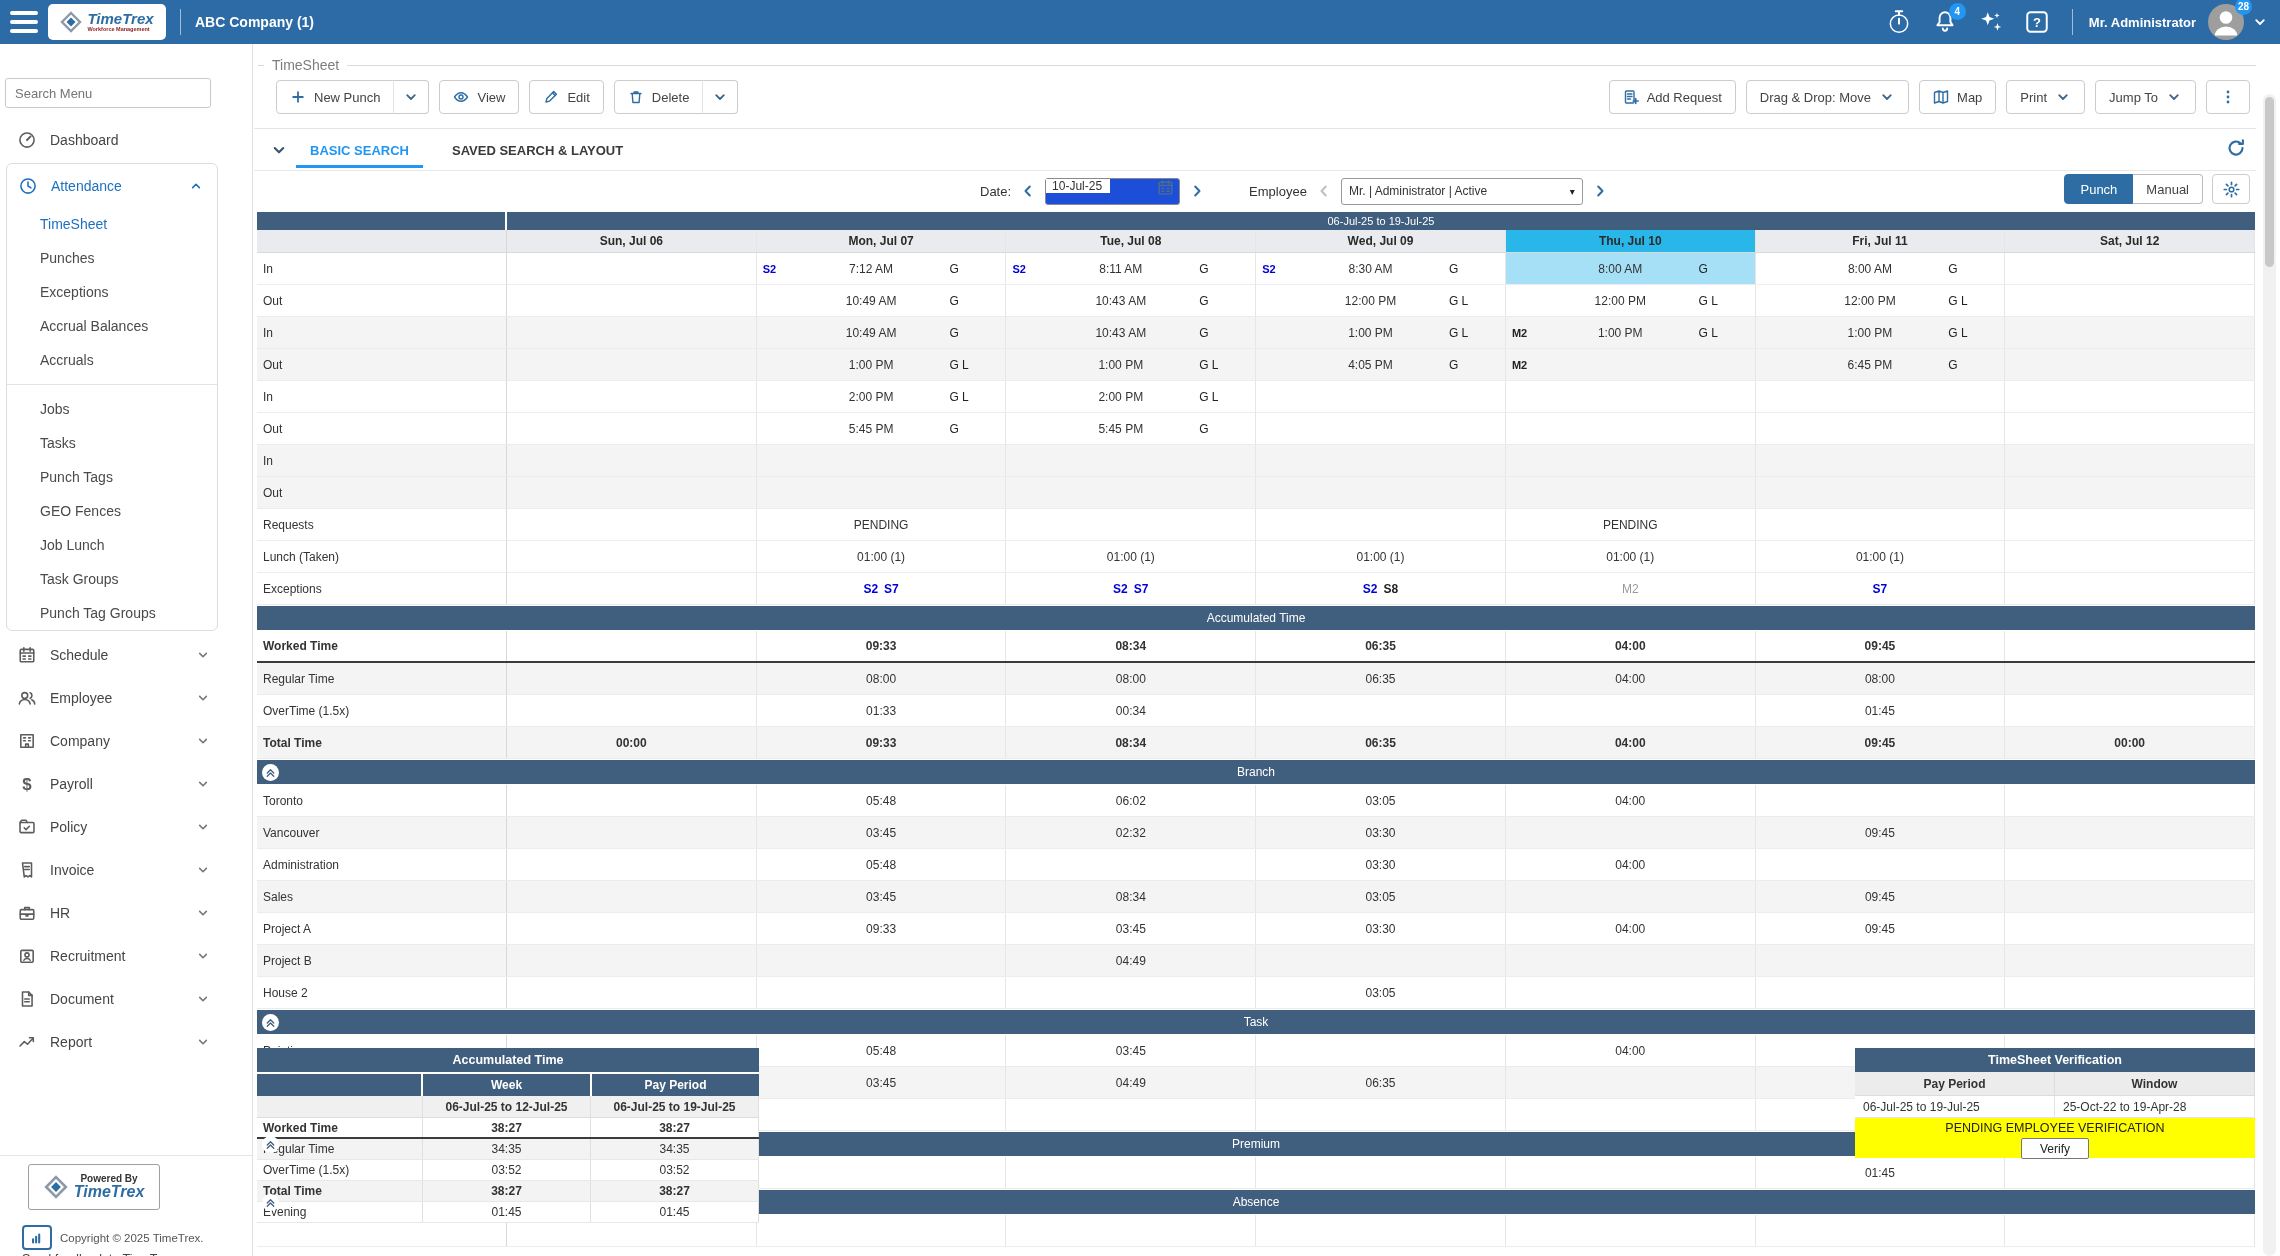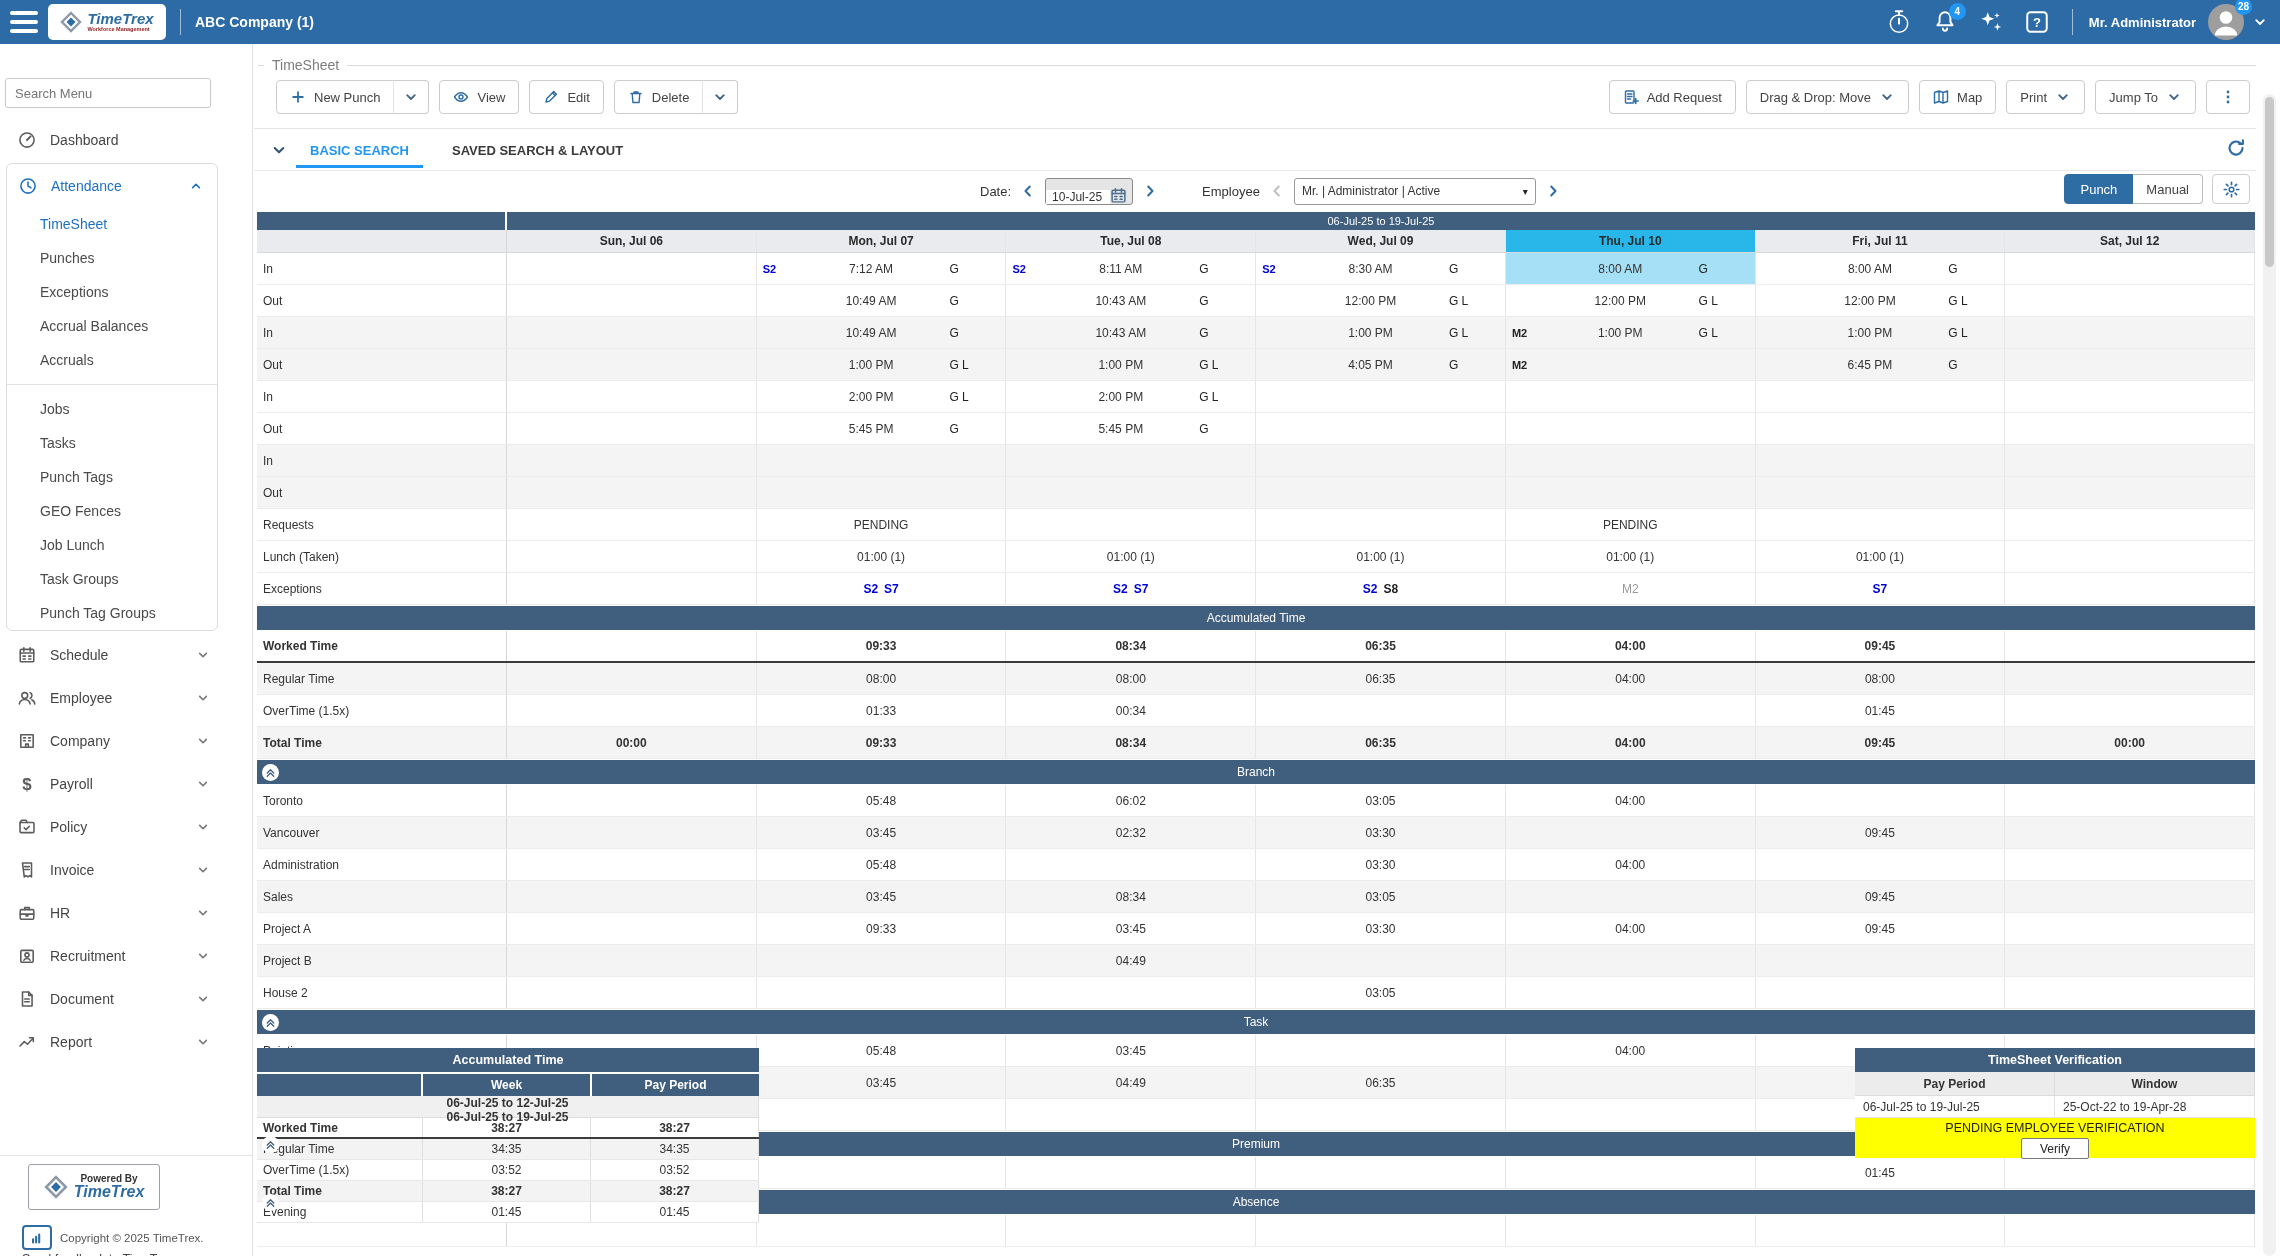--- a/index.html
+++ b/index.html
@@ -90,22 +90,22 @@
   .tab-saved { left:184px; color:#3a3a3a; }
   .refresh { position:absolute; top:94px; right:34px; width:20px; height:20px; color:#2e6da4; cursor:pointer; }
   .refresh svg { width:20px; height:20px; display:block; }
   .hdiv2 { position:absolute; top:126px; left:0; right:24px; border-top:1px solid #e8e8e8; }
 
   .controls { position:absolute; top:132px; left:726px; height:30px; display:flex; align-items:center;
     gap:9px; font-size:13px; color:#333; }
   .navchev { width:16px; height:16px; color:#2e6da4; cursor:pointer; }
   .navchev svg { width:16px; height:16px; display:block; }
   .navchev.dis { color:#bfbfbf; }
-  .dateinput { display:flex; align-items:flex-end; border:1px solid #8a8a8a; border-radius:3px; height:27px;
-    padding:0 5px 0 0; background:#e5e5e5; }
+  .dateinput { display:flex; align-items:flex-start; border:1px solid #8a8a8a; border-radius:3px; height:27px;
+    padding:0 5px 0 0; background:#1d4ed8;gap:47px; }
   .dateinput input { width:64px; border:0; outline:none; font-size:12px; color:#333; padding:0 6px;
     font-family:"Liberation Sans",sans-serif; }
   .calic { width:17px; height:17px; color:#4a6e8f; cursor:pointer; }
   .calic svg { width:17px; height:17px; display:block; }
   .emp-gap { width:26px; }
   .select { display:flex; align-items:center; border:1px solid #999; border-radius:3px; height:27px;
     width:242px; padding:0 7px; font-size:12px; color:#333; background:#fff; cursor:pointer; }
   .selarrow { margin-left:auto; font-size:10px; color:#222; }
   .modes { position:absolute; top:130px; right:30px; display:flex; align-items:center; gap:9px; }
   .modegroup { display:flex; }
@@ -153,21 +153,21 @@
 
   
   .summary { position:absolute; top:1004px; left:3px; width:502px; font-size:12px; color:#333; }
   .stitle, .vtitle { height:24px; background:#405e7e; color:#fff; font-weight:700; display:flex;
     align-items:center; justify-content:center; font-size:12.5px; }
   .shead { display:flex; height:24px; font-weight:700; color:#fff; }
   .shead > div { background:#405e7e; display:flex; align-items:center; justify-content:center; }
   .shead .c0 { width:166px; border-right:2px solid #fff; border-top:2px solid #fff; }
   .shead .cv { flex:1; border-right:2px solid #fff; border-top:2px solid #fff; }
   .shead .cv:last-child { border-right:0; }
-  .sdates { display:flex; height:22px; background:#f0f0f0; font-weight:700; border-bottom:1px solid #ddd;flex-direction:column; }
+  .sdates { display:flex; height:22px; background:#f0f0f0; font-weight:700; border-bottom:1px solid #ddd; }
   .sdates .c0 { width:166px; border-right:1px solid #e0e0e0; }
   .sdates .cv { flex:1; display:flex; align-items:center; justify-content:center; border-right:1px solid #e0e0e0; }
   .srow { display:flex; height:21px; border-bottom:1px solid #e8e8e8; background:#fff; }
   .srow.alt { background:#f3f3f3; }
   .srow.uline { border-bottom:2px solid #3b3b3b; }
   .srow.b { font-weight:700; }
   .srow .c0 { width:166px; padding-left:6px; display:flex; align-items:center; border-right:1px solid #e0e0e0; }
   .srow .cv { flex:1; display:flex; align-items:center; justify-content:center; border-right:1px solid #e0e0e0; }
 
   .verify { position:absolute; top:1004px; left:1601px; width:400px; font-size:12px; color:#333; }

